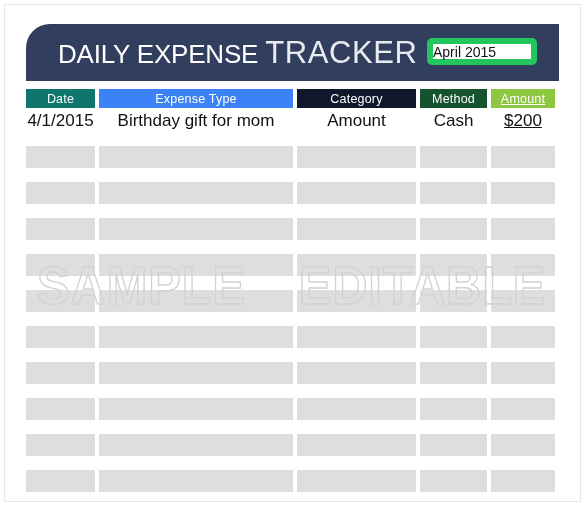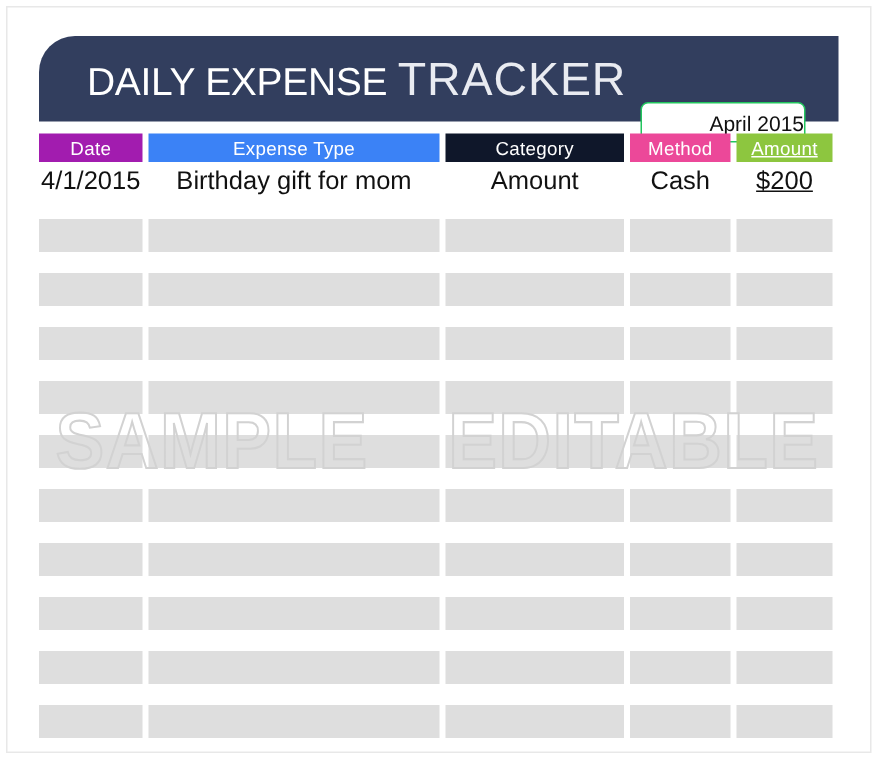--- a/index.html
+++ b/index.html
@@ -66,27 +66,26 @@
     letter-spacing: 0.6px;
     margin-left: 7px;
   }
   .month-box {
     position: absolute;
     right: 22px;
     top: 14px;
     width: 110px;
     height: 27px;
     background: #ffffff;
-    border: 1px solid #22c55e;
+    border: 6px solid #22c55e;
     border-radius: 5px;
     display: flex;
     align-items: center;
-    justify-content: flex-end;
-    box-sizing: border-box;
-    margin-top: 30px;
+    justify-content: flex-start;
+    box-sizing: border-box;
   }
   .month-box span {
     font-size: 14px;
     color: #101010;
   }
 
   
   .table {
     position: absolute;
     left: 26px;
@@ -117,24 +116,24 @@
   .c-method { width: 67px; }
   .c-amount { width: 64px; text-decoration: underline; }
 
   .hcell {
     height: 19px;
     color: #ffffff;
     font-size: 12.5px;
     font-weight: normal;
     letter-spacing: 0.2px;
   }
-  .h-date   { background: #a21caf; text-align: right; }
+  .h-date   { background: #0f766e; text-align: right; }
   .h-type   { background: #3b82f6; }
   .h-cat    { background: #0f172a; }
-  .h-method { background: #ec4899; }
+  .h-method { background: #14532d; }
   .h-amount { background: #8DC63F; }
 
   .data-row {
     height: 22px;
     margin-top: 2px;
   }
   .data-cell {
     height: 22px;
     font-size: 17px;
     color: #111111;
@@ -151,21 +150,21 @@
   }
 
   
   .watermark {
     position: absolute;
     left: 0;
     top: 259px;
     width: 585px;
     height: 62px;
     display: flex;
-    align-items: flex-end;
+    align-items: flex-start;
     justify-content: center;
     gap: 34px;
     pointer-events: none;
   }
   .wm-word {
     font-size: 53px;
     font-weight: bold;
     font-stretch: condensed;
     text-transform: uppercase;
     letter-spacing: 1px;

